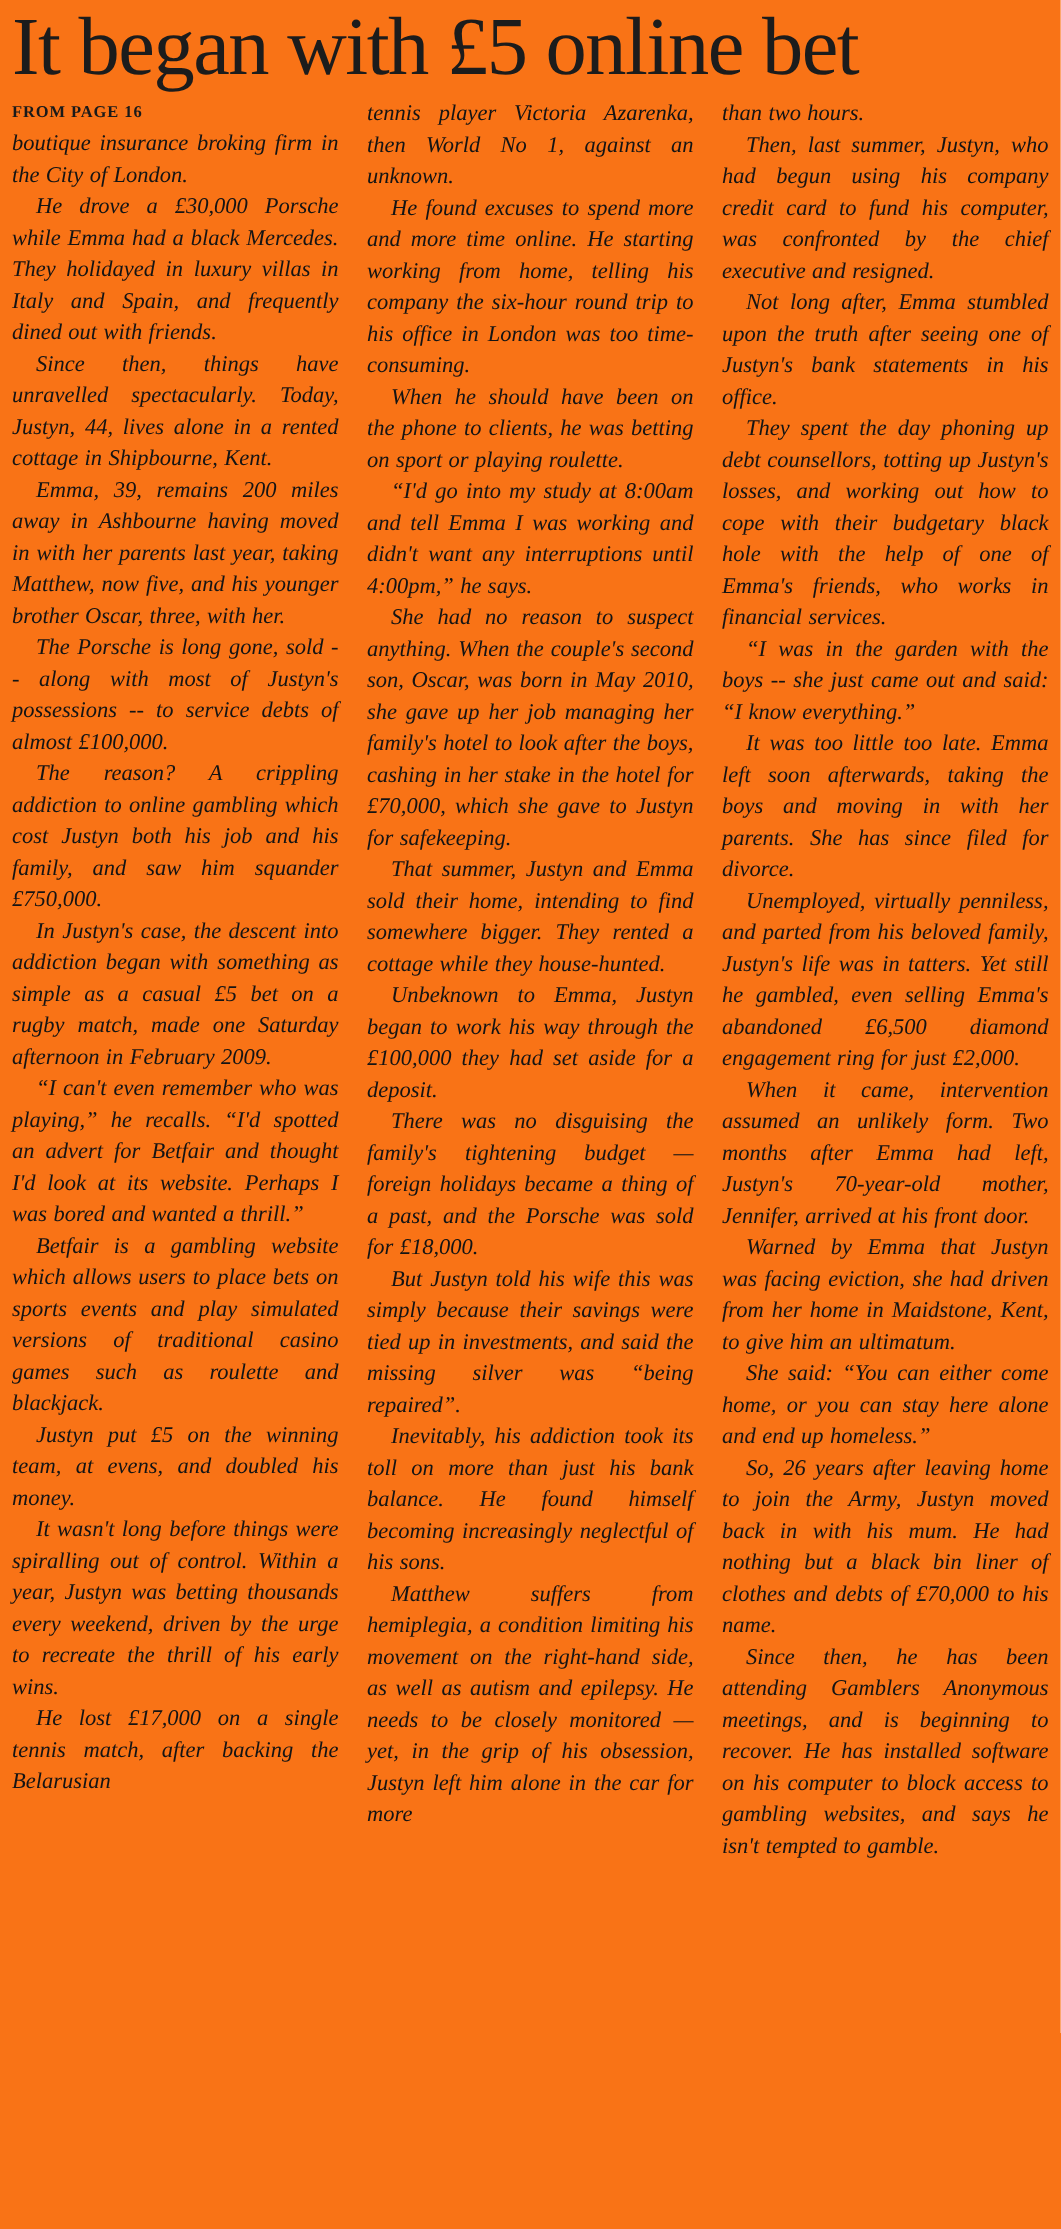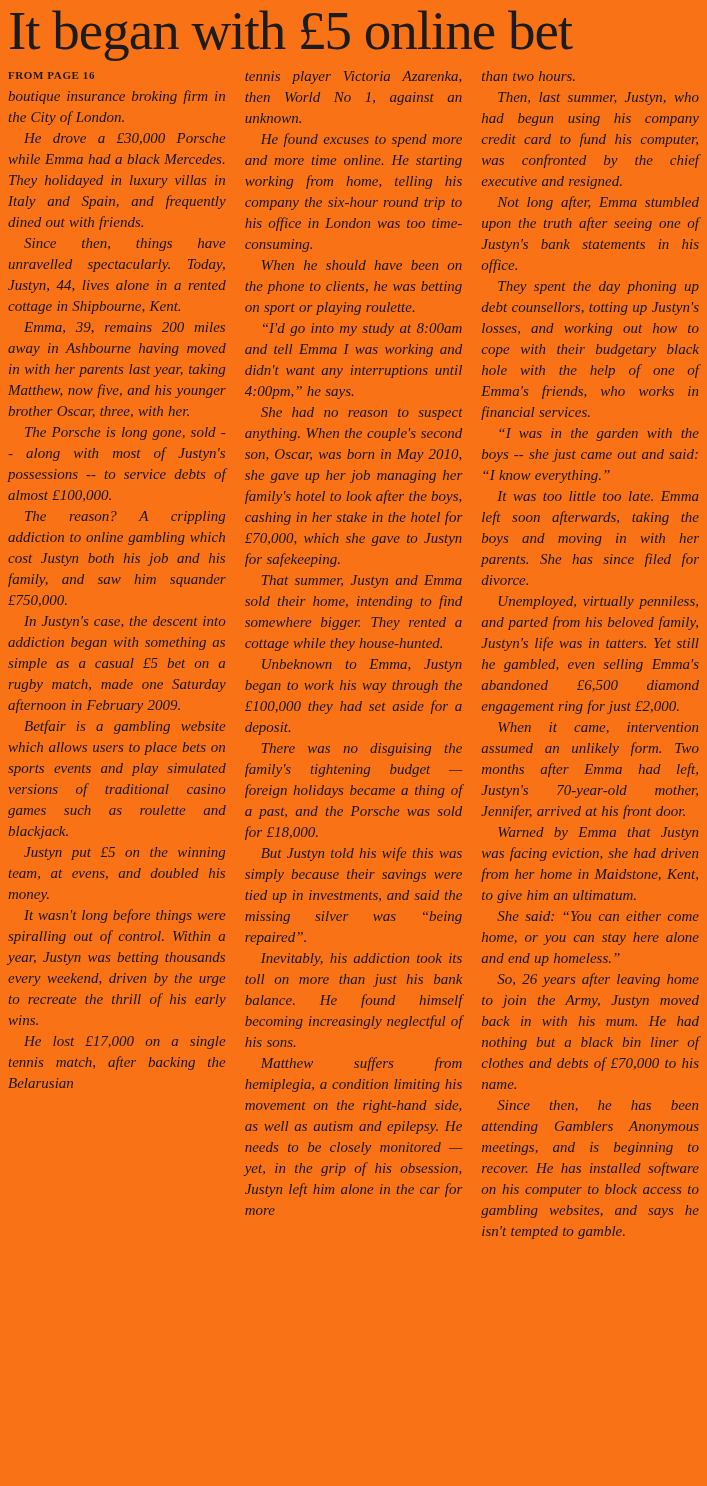--- a/index.html
+++ b/index.html
@@ -65,20 +65,21 @@
     <div class="col">
       <div class="kicker">FROM PAGE 16</div>
       <div class="paras">
           <p>boutique insurance broking firm in the City of London.</p>
           <p>He drove a £30,000 Porsche while Emma had a black Mercedes. They holidayed in luxury villas in Italy and Spain, and frequently dined out with friends.</p>
           <p>Since then, things have unravelled spectacularly. Today, Justyn, 44, lives alone in a rented cottage in Shipbourne, Kent.</p>
           <p>Emma, 39, remains 200 miles away in Ashbourne having moved in with her parents last year, taking Matthew, now five, and his younger brother Oscar, three, with her.</p>
           <p>The Porsche is long gone, sold -- along with most of Justyn's possessions -- to service debts of almost £100,000.</p>
           <p>The reason? A crippling addiction to online gambling which cost Justyn both his job and his family, and saw him squander £750,000.</p>
           <p>In Justyn's case, the descent into addiction began with something as simple as a casual £5 bet on a rugby match, made one Saturday afternoon in February 2009.</p>
+          <p>“I can't even remember who was playing,” he recalls. “I'd spotted an advert for Betfair and thought I'd look at its website. Perhaps I was bored and wanted a thrill.”</p>
           <p>Betfair is a gambling website which allows users to place bets on sports events and play simulated versions of traditional casino games such as roulette and blackjack.</p>
           <p>Justyn put £5 on the winning team, at evens, and doubled his money.</p>
           <p>It wasn't long before things were spiralling out of control. Within a year, Justyn was betting thousands every weekend, driven by the urge to recreate the thrill of his early wins.</p>
           <p>He lost £17,000 on a single tennis match, after backing the Belarusian</p>
         </div>
     </div>
     <div class="col">
       <div class="paras">
           <p>tennis player Victoria Azarenka, then World No 1, against an unknown.</p>
           <p>He found excuses to spend more and more time online. He starting working from home, telling his company the six-hour round trip to his office in London was too time-consuming.</p>

